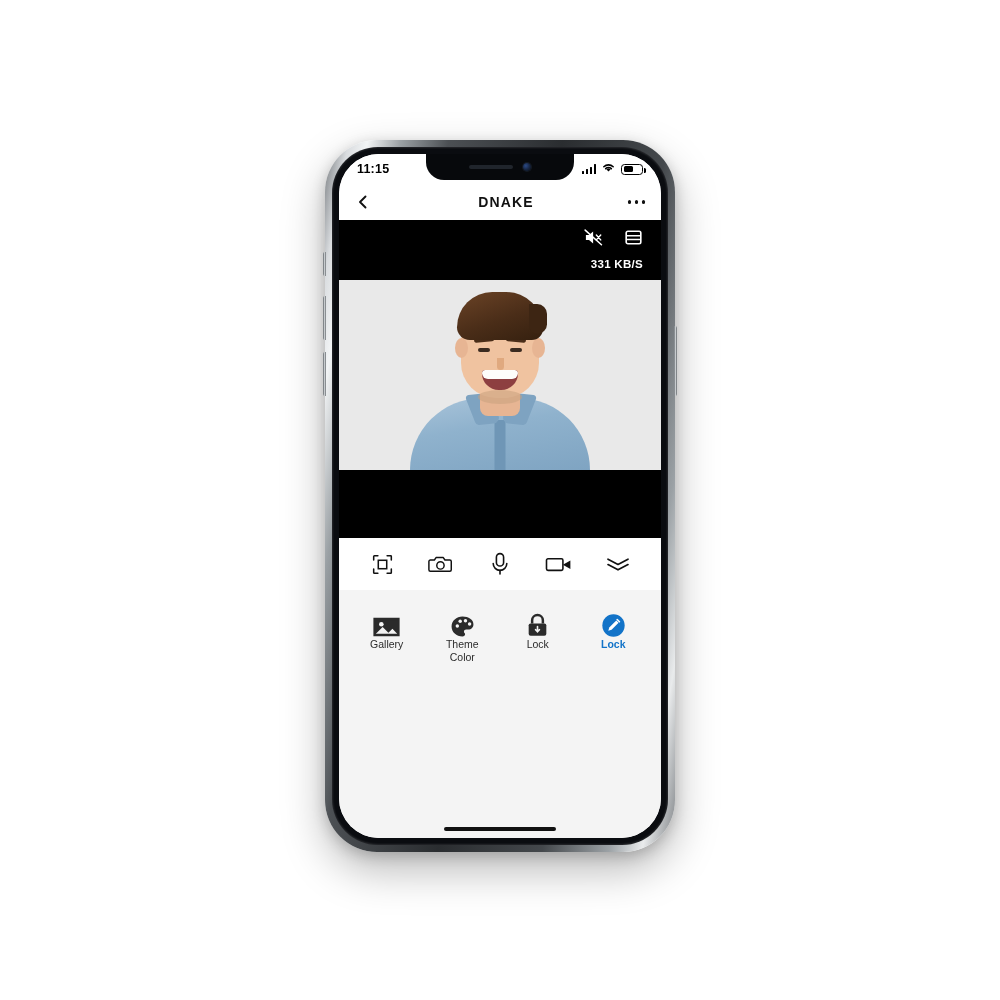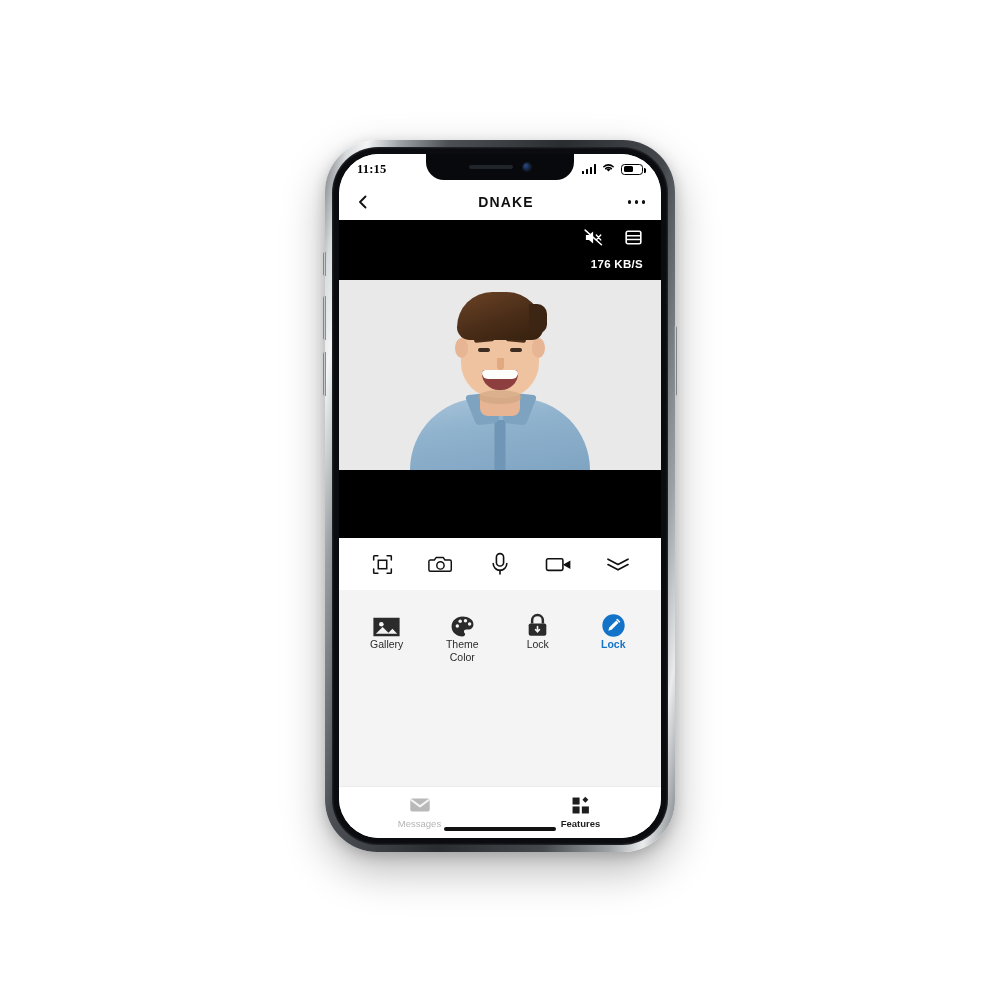--- a/index.html
+++ b/index.html
@@ -52,21 +52,21 @@
   }
   #speaker-grille { width:44px; height:4px; border-radius:3px; background:#20252c; }
   #front-camera { width:8px; height:8px; border-radius:50%;
     background:radial-gradient(circle at 35% 35%,#2b4a86 0%,#16243f 55%,#0b1018 100%);
     box-shadow:0 0 0 1px #141a22; }
 
   
   #status-bar {
     position:relative; height:30px; background:#fff;
     display:flex; align-items:center; z-index:20;
-    padding:0 18px; font-size:12.5px; font-weight:bold; color:#000;font-family:Liberation Serif, serif;
+    padding:0 18px; font-size:12.5px; font-weight:bold; color:#000;
   }
   #status-time { letter-spacing:.2px; }
   #status-right { margin-left:auto; display:flex; align-items:center; gap:5px; }
   .sig-bars { display:flex; align-items:flex-end; gap:1.5px; height:10px; }
   .sig-bars i { width:2.5px; background:#000; border-radius:.5px; display:block; }
   .sig-bars i:nth-child(1){height:3px;} .sig-bars i:nth-child(2){height:5px;}
   .sig-bars i:nth-child(3){height:7.5px;} .sig-bars i:nth-child(4){height:10px;}
   .battery { width:22px; height:11px; border:1.6px solid #000; border-radius:3.5px;
     position:relative; }
   .battery::after { content:""; position:absolute; right:-3.5px; top:3px;
@@ -246,21 +246,21 @@
                 </svg>
               </span>
               <span>
                 <svg width="19" height="19" viewBox="0 0 20 20">
                   <rect x="2.3" y="3.4" width="15.4" height="13.2" rx="1.8" stroke="#fff" stroke-width="1.7" fill="none"></rect>
                   <path d="M2.6 8.2h14.8M2.6 12h14.8" stroke="#fff" stroke-width="1.6"></path>
                 </svg>
               </span>
             </div>
 
-            <div id="video-speed">176 KB/S</div>
+            <div id="video-speed">331 KB/S</div>
 
             <div id="video-stage">
               <div class="person">
                 <div class="torso"></div>
                 <div class="placket"></div>
                 <div class="collar-l"></div>
                 <div class="collar-r"></div>
                 <div class="neck"></div>
                 <div class="head"></div>
                 <div class="ear l"></div>
@@ -373,44 +373,20 @@
                     <path d="M7.6 18.4l1-3.4 7.3-7.3 2.4 2.4-7.3 7.3z" fill="#fff"></path>
                     <path d="M16.8 6.7l2.4 2.4" stroke="#fff" stroke-width="1.6" stroke-linecap="round"></path>
                   </svg>
                 </span>
                 <span class="feature-label">Lock</span>
               </div>
 
             </div>
           </div>
 
-          <div id="tab-bar">
-
-            <div class="tab">
-              <span class="tab-icon">
-                <svg width="22" height="16" viewBox="0 0 24 17">
-                  <rect x="1.4" y="1.4" width="21.2" height="14.2" rx="1.8" fill="#b9b9b9"></rect>
-                  <path d="M1.8 2.4l10.2 7.6 10.2-7.6" stroke="#f6f6f6" stroke-width="2.1" fill="none" stroke-linejoin="round"></path>
-                </svg>
-              </span>
-              <span class="tab-label">Messages</span>
-            </div>
-
-            <div class="tab active">
-              <span class="tab-icon">
-                <svg width="20" height="19" viewBox="0 0 21 20">
-                  <rect x="1.6" y="1.6" width="7.4" height="7.4" fill="#1d1d1d"></rect>
-                  <rect x="1.6" y="11" width="7.4" height="7.4" fill="#1d1d1d"></rect>
-                  <rect x="11.4" y="11" width="7.4" height="7.4" fill="#1d1d1d"></rect>
-                  <path d="M15.1 0.9l3.1 3.1-3.1 3.1-3.1-3.1z" fill="#1d1d1d"></path>
-                </svg>
-              </span>
-              <span class="tab-label">Features</span>
-            </div>
-          </div>
 
           <div id="home-indicator"></div>
 
         </div>
       </div>
     </div>
   </div>
 </div>
 
 </body></html>

